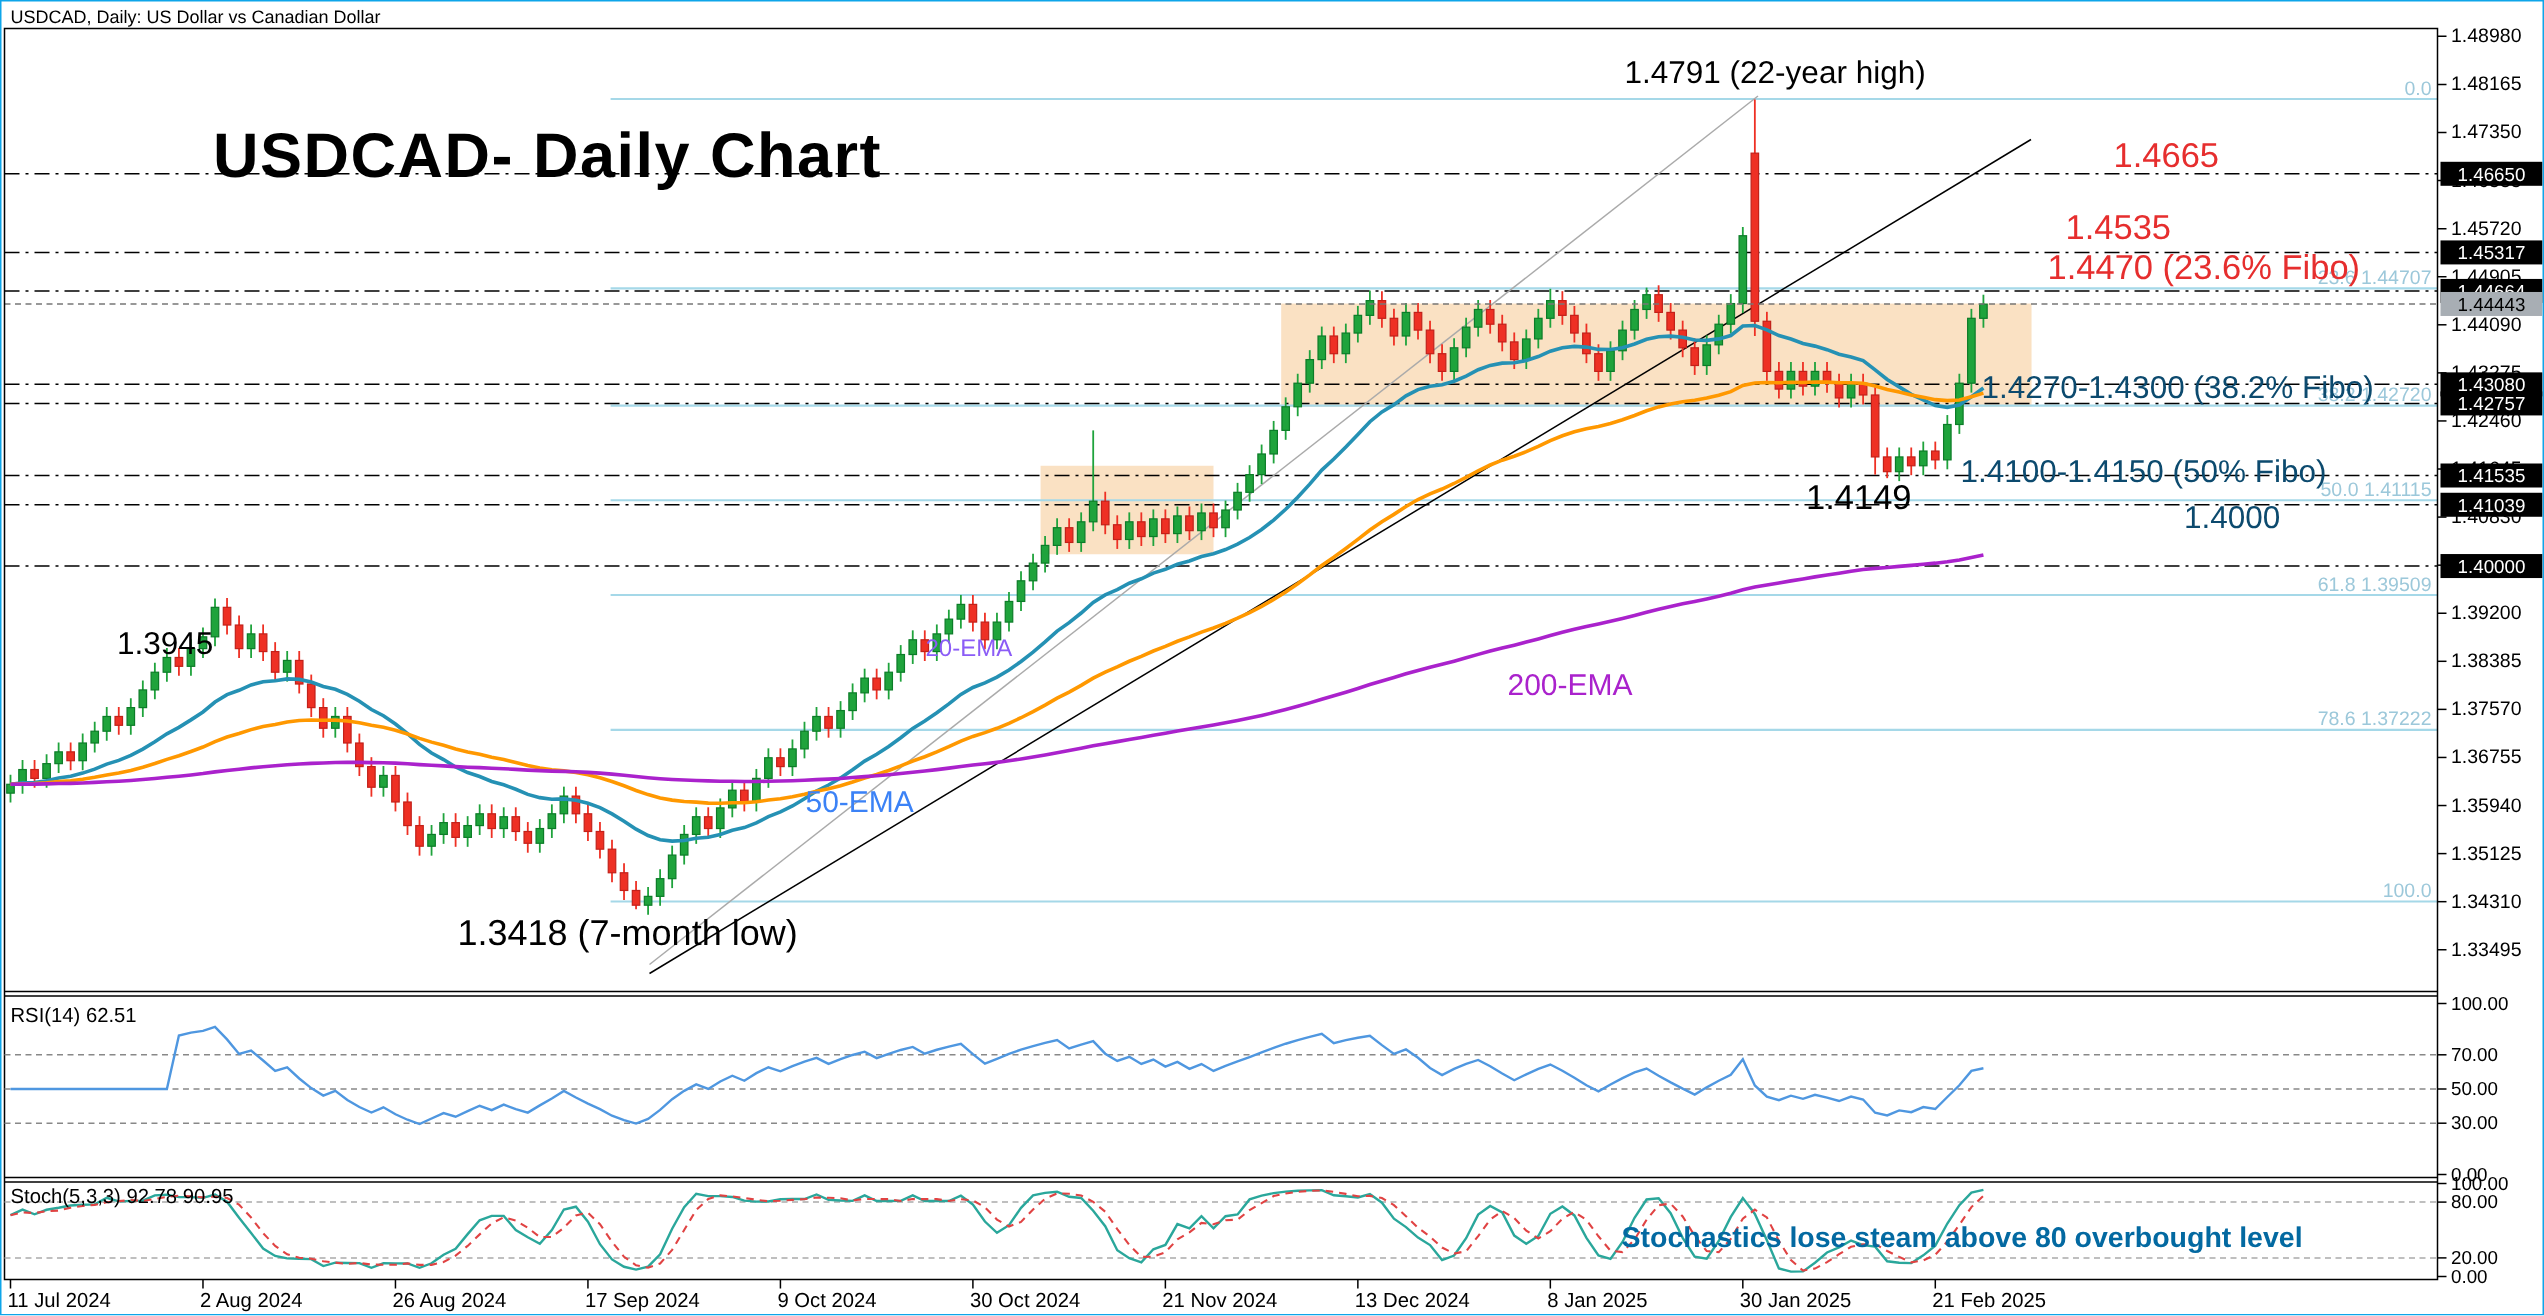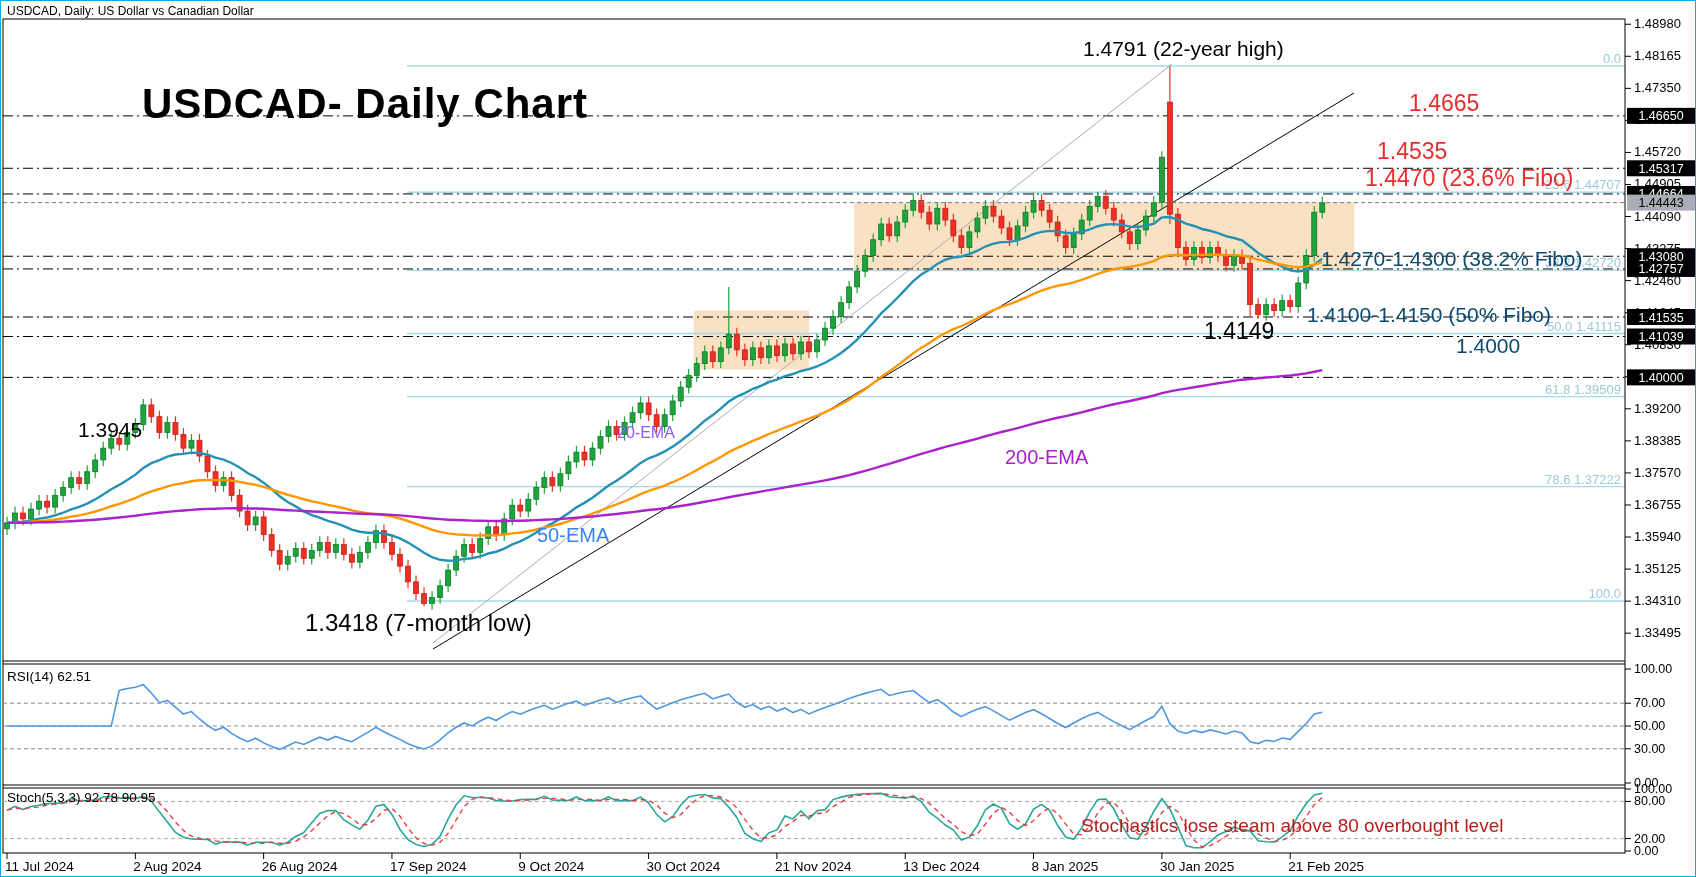--- a/index.html
+++ b/index.html
@@ -18,21 +18,21 @@
   #ann-g1{left:1320px;top:247px;}
   #ann-g2{left:1306px;top:303px;}
   #ann-g3{left:1455px;top:334px;}
   #ann-low1{left:1203px;top:319px;font-size:23px;}
   #ann-peak1{left:64px;top:418px;font-size:21px;margin-left:13px;}
   #ann-low2{left:304px;top:610px;font-size:24px;}
   #ann-ema20{left:616px;top:424px;color:#8b5cf6;font-size:16px;}
   #ann-ema50{left:536px;top:524px;color:#3b82f6;font-size:20px;}
   #ann-ema200{left:1004px;top:446px;color:#aa22cc;font-size:20px;}
   #ann-rsi{left:1036px;top:737px;color:#169a45;font-size:19px;}
-  #ann-stoch{left:1080px;top:815px;color:#b91c1c;font-size:19px;}
+  #ann-stoch{left:1080px;top:815px;color:#0369a1;font-size:19px;font-weight:bold;}
 </style>
 </head>
 <body>
 
 <div id="app">
   <div id="title-bar">USDCAD, Daily:  US Dollar vs Canadian Dollar</div>
   <svg id="chart-svg" width="1696" height="877">
       <rect x="2" y="18" width="1622" height="834" fill="#fff" stroke="none"></rect>
       <rect x="692.7199999999999" y="309.51435312622846" width="115.28000000000009" height="58.98545025560412" fill="#f5c488" opacity="0.5"></rect>
       <rect x="853.12" y="201.37436099095575" width="500.2399999999999" height="68.81635863153693" fill="#f5c488" opacity="0.5"></rect>

